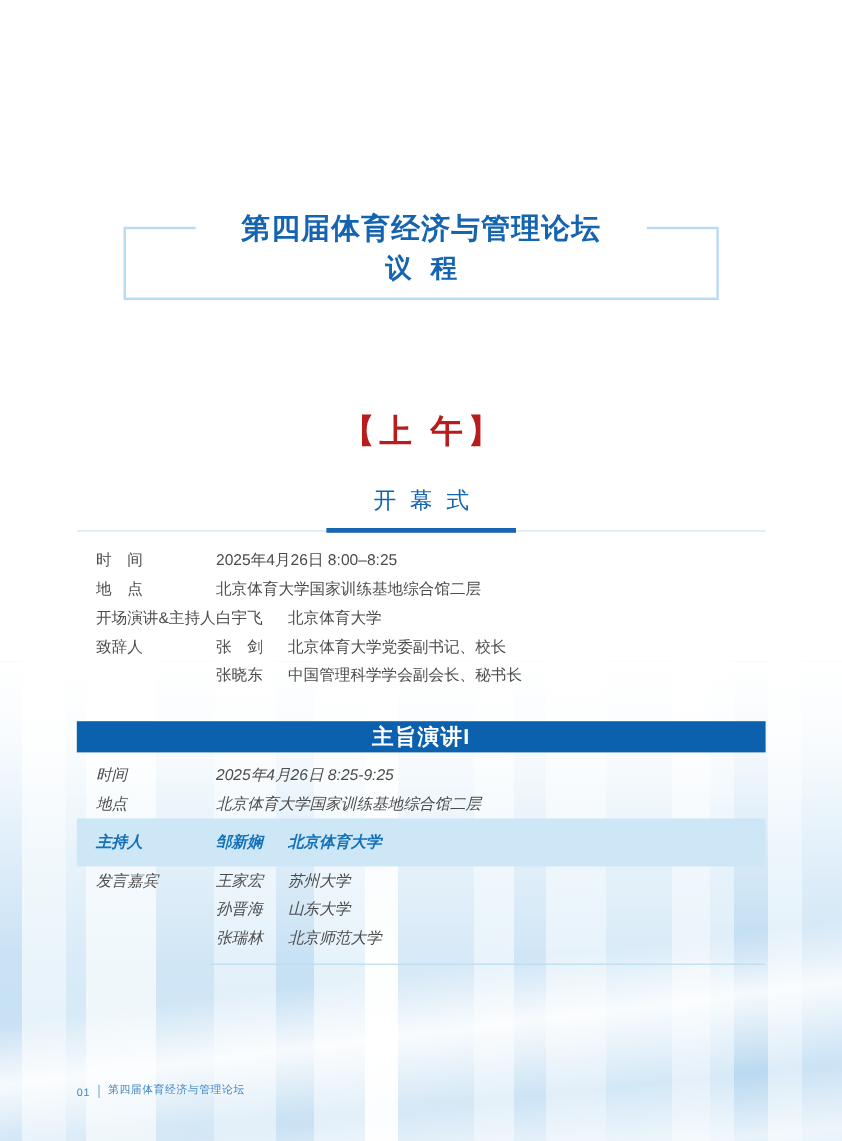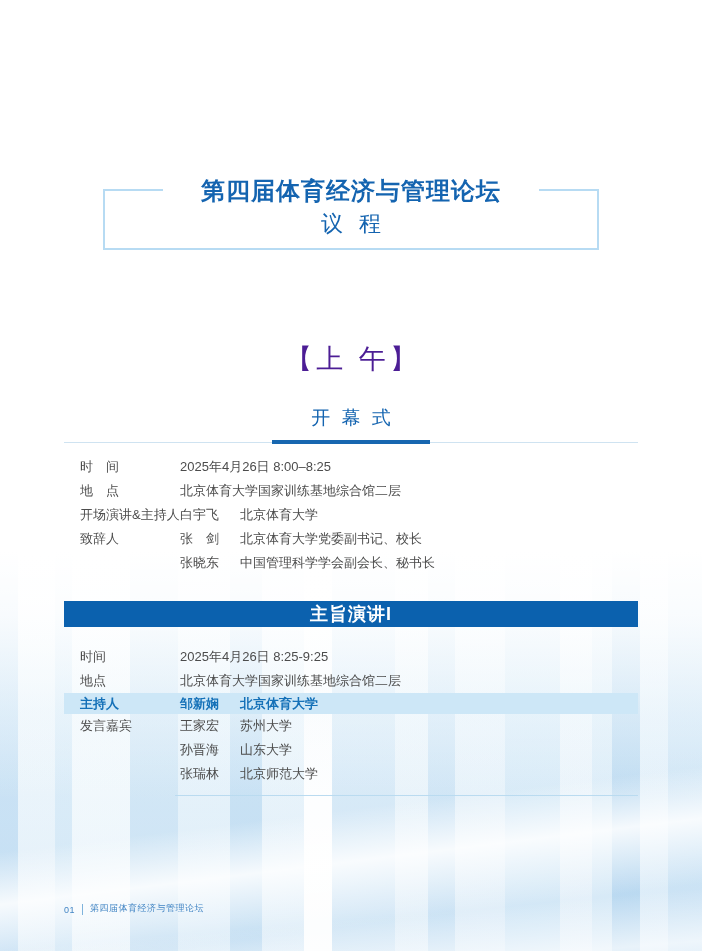--- a/index.html
+++ b/index.html
@@ -50,26 +50,26 @@
   
   .title-box {
     position:relative; margin:189px auto 0; width:492px; height:57px;
     border:2px solid #b7dbf3;
   }
   .title-inner {
     position:absolute; top:-16px; left:50%; transform:translateX(-50%);
     background:#ffffff; padding:0 38px; text-align:center; white-space:nowrap;
   }
   .doc-title-1 { font-size:24px; line-height:32px; font-weight:bold; color:#1464b0; letter-spacing:1px; }
-  .doc-title-2 { font-size:22px; line-height:33px; font-weight:normal; color:#1464b0; letter-spacing:5px; padding-left:5px; }
+  .doc-title-2 { font-size:22px; line-height:33px; font-weight:bold; color:#1464b0; letter-spacing:5px; padding-left:5px; }
 
   
   .period {
     margin-top:93px; text-align:center;
-    font-size:27px; line-height:32px; font-weight:normal; color:#4c1d95;
+    font-size:27px; line-height:32px; font-weight:bold; color:#b91c1c;
     letter-spacing:4px; padding-left:4px;
   }
   .ceremony-title {
     margin-top:30px; text-align:center;
     font-size:19px; line-height:26px; font-weight:normal; color:#1464b0;
     letter-spacing:3px; padding-left:3px;
   }
   .full-rule { position:relative; margin-top:11px; height:1px; background:#cfe3f1; }
   .full-rule .accent {
     position:absolute; left:50%; top:-2px; transform:translateX(-50%);
@@ -82,23 +82,23 @@
   .info-label { width:100px; flex-shrink:0; }
   .info-name { display:inline-block; min-width:50px; margin-right:10px; flex-shrink:0; }
   .opening-rows { margin-top:12px; }
 
   
   .session-banner {
     margin-top:26px; height:26px; line-height:26px;
     background:#0b61ae; color:#ffffff; text-align:center;
     font-size:18px; font-weight:bold; letter-spacing:1px;
   }
-  .keynote-rows { padding-top:18px; }
+  .keynote-rows { padding-top:7px;font-style:italic; }
   .host-row {
-    display:flex; align-items:center; height:21px; padding-left:16px;
+    display:flex; align-items:center; height:40px; padding-left:16px;
     background:#cde7f7; color:#1571b8; font-weight:bold;
   }
   .end-rule { margin-top:9px; margin-left:111px; height:1px; background:#badbf0; }
 
   
   .footer {
     position:absolute; left:64px; bottom:36px; z-index:1;
     display:flex; align-items:flex-end;
     font-size:9px; color:#4285c4; letter-spacing:0.5px;
   }

